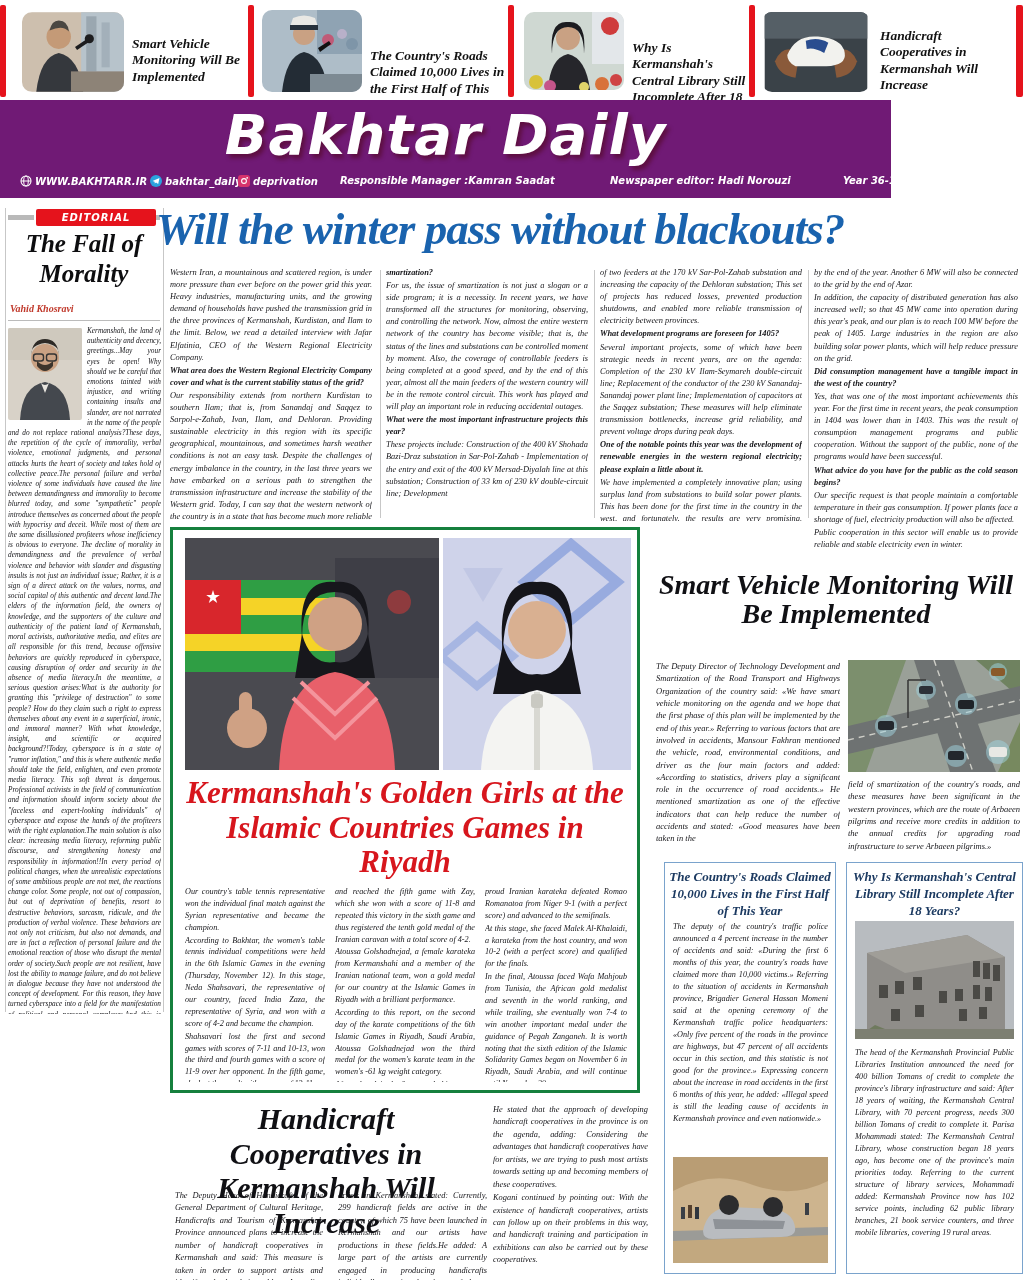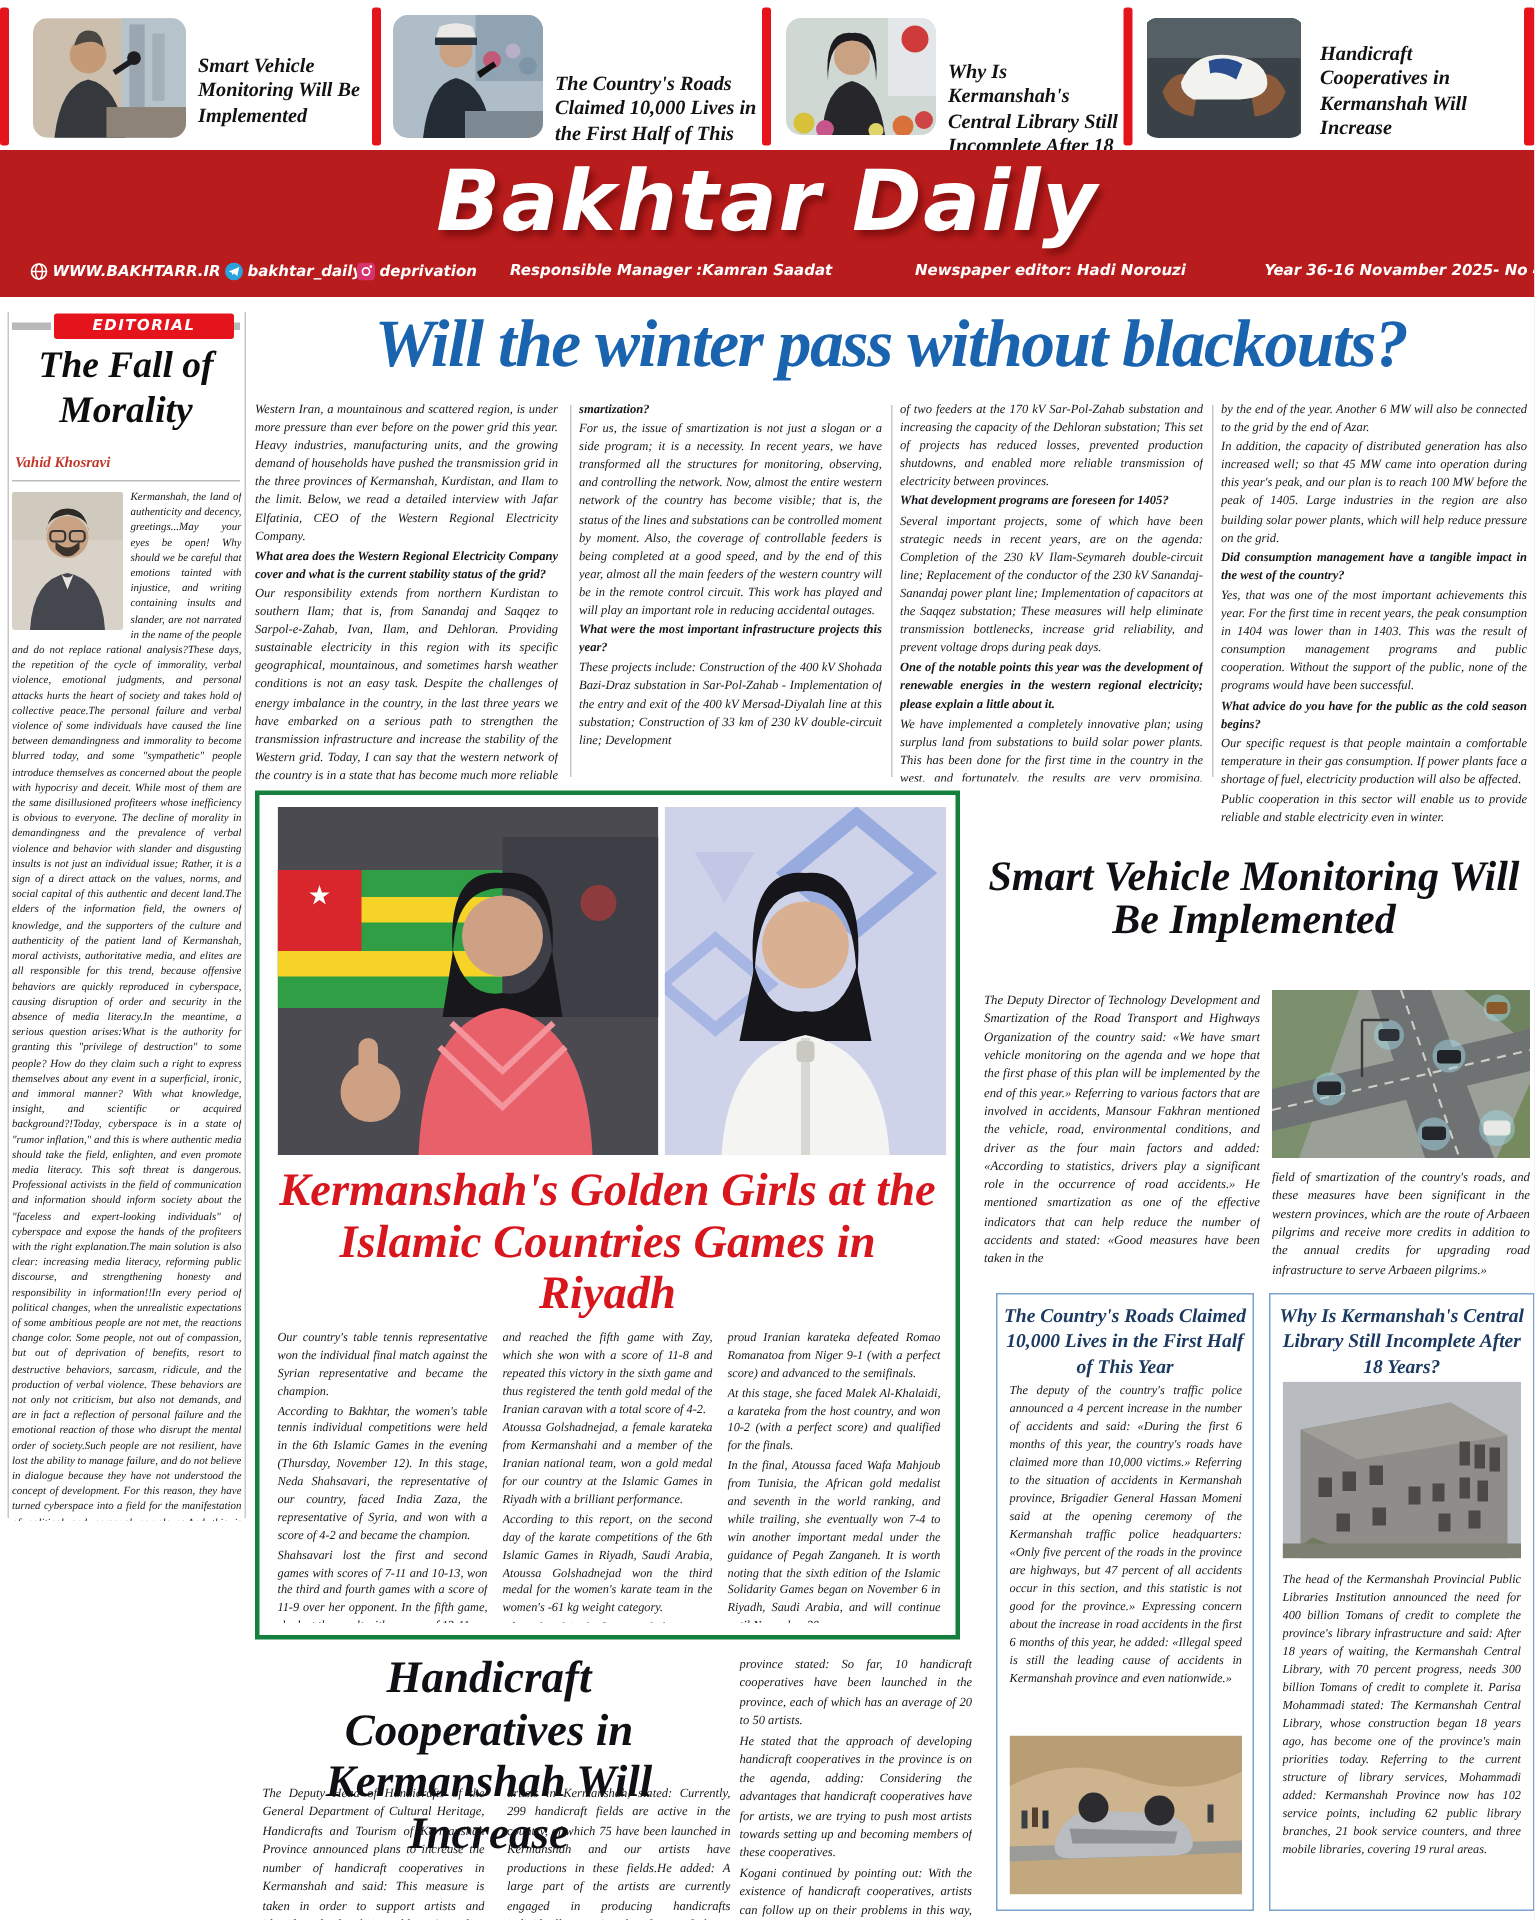--- a/index.html
+++ b/index.html
@@ -4,21 +4,21 @@
 <style>
   html,body{margin:0;padding:0;background:#e9e9e9}
   #page{position:relative;width:1023px;height:1280px;background:#fff;overflow:hidden;
         font-family:"Liberation Serif",serif;color:#16161a}
   
   .vbar{position:absolute;top:5px;width:6px;height:92px;background:#e5131c;border-radius:2px}
   .tz-img{position:absolute;border-radius:10px;overflow:hidden}
   .tz-img svg{display:block;width:100%;height:100%}
   .tz-title{position:absolute;font-weight:bold;font-style:italic;font-size:13.5px;line-height:1.22;color:#121212}
   
-  #mast{position:absolute;left:0;top:100px;width:1023px;height:98px;background:#b91c1c}
+  #mast{position:absolute;left:0;top:100px;width:891px;height:98px;background:#701a75}
   .mast-title{position:absolute;left:0;top:2px;width:100%;text-align:center;color:#fff;
               font-family:"DejaVu Sans",sans-serif;font-weight:bold;font-style:italic;font-size:56px;
               text-shadow:3px 4px 4px rgba(70,0,0,.45);letter-spacing:1px}
   .info-item{position:absolute;top:75px;color:#fff;font-family:"DejaVu Sans",sans-serif;
              font-weight:bold;font-style:italic;font-size:10px;white-space:nowrap;display:flex;align-items:center;gap:3px}
   .info-item svg{display:block}
   
   .vline{position:absolute;width:1px;background:#c7c7c7}
   .hline{position:absolute;height:1px;background:#bbb}
   .graybar{position:absolute;height:5px;background:#b9b9b9}
@@ -27,21 +27,21 @@
           display:flex;align-items:center;justify-content:center;font-family:"DejaVu Sans",sans-serif;
           font-weight:bold;font-style:italic;font-size:10px;letter-spacing:1px;border-radius:2px}
   .ed-title{position:absolute;left:8px;top:229px;width:152px;text-align:center;font-weight:bold;
             font-style:italic;font-size:25px;line-height:1.2;color:#0d0d0f}
   .ed-author{position:absolute;left:10px;top:303px;color:#c0392b;font-weight:bold;font-style:italic;font-size:10px}
   .ed-body{position:absolute;left:8px;top:326px;width:153px;height:688px;overflow:hidden;
            font-style:italic;font-size:7.3px;line-height:1.4;text-align:justify}
   .ed-photo{float:left;width:74px;height:92px;margin:2px 5px 3px 0;overflow:hidden;border-radius:2px}
   .ed-photo svg{display:block}
   
-  .headline{position:absolute;left:168px;top:205px;width:852px;text-align:center;color:#1a63ae;
+  .headline{position:absolute;left:156px;top:205px;width:852px;text-align:left;color:#1a63ae;
             font-weight:bold;font-style:italic;font-size:45px;line-height:1.1;letter-spacing:-1px}
   .lead-col{position:absolute;overflow:hidden;font-style:italic;font-size:8.4px;line-height:1.44}
   .para{margin:0;text-align:justify}
   .para+.para{margin-top:1px}
   .q{font-weight:bold}
   
   #sports{position:absolute;left:170px;top:527px;width:470px;height:566px;border:3px solid #15803d;
           box-sizing:border-box;background:#fff}
   .sp-photo{position:absolute;overflow:hidden}
   .sp-photo svg{display:block;width:100%;height:100%}
@@ -381,18 +381,17 @@
   </div>
 
   <div class="hc-title">Handicraft Cooperatives in Kermanshah Will Increase</div>
   <div class="hc-col" style="left:175px;top:1190px;width:148px;height:90px">
       <p class="para">The Deputy Head of Handicrafts of the General Department of Cultural Heritage, Handicrafts and Tourism of Kermanshah Province announced plans to increase the number of handicraft cooperatives in Kermanshah and said: This measure is taken in order to support artists and identify and solve their problems.According to Bakhtar, Amin Kogani, in an interview with ISNA, referring to the activities of 25,000 handicraft</p>
     </div>
   <div class="hc-col" style="left:338px;top:1190px;width:149px;height:90px">
       <p class="para">artists in Kermanshah, stated: Currently, 299 handicraft fields are active in the country, of which 75 have been launched in Kermanshah and our artists have productions in these fields.He added: A large part of the artists are currently engaged in producing handicrafts individually or in the form of home businesses, and a small part also operates in the form of cooperatives.</p>
     </div>
   <div class="hc-col" style="left:493px;top:1104px;width:155px;height:176px">
-      <p class="para">province stated: So far, 10 handicraft cooperatives have been launched in the province, each of which has an average of 20 to 50 artists.</p>
       <p class="para">He stated that the approach of developing handicraft cooperatives in the province is on the agenda, adding: Considering the advantages that handicraft cooperatives have for artists, we are trying to push most artists towards setting up and becoming members of these cooperatives.</p>
       <p class="para">Kogani continued by pointing out: With the existence of handicraft cooperatives, artists can follow up on their problems in this way, and handicraft training and participation in exhibitions can also be carried out by these cooperatives.</p>
     </div>
 
 </div>
 
 </body></html>

